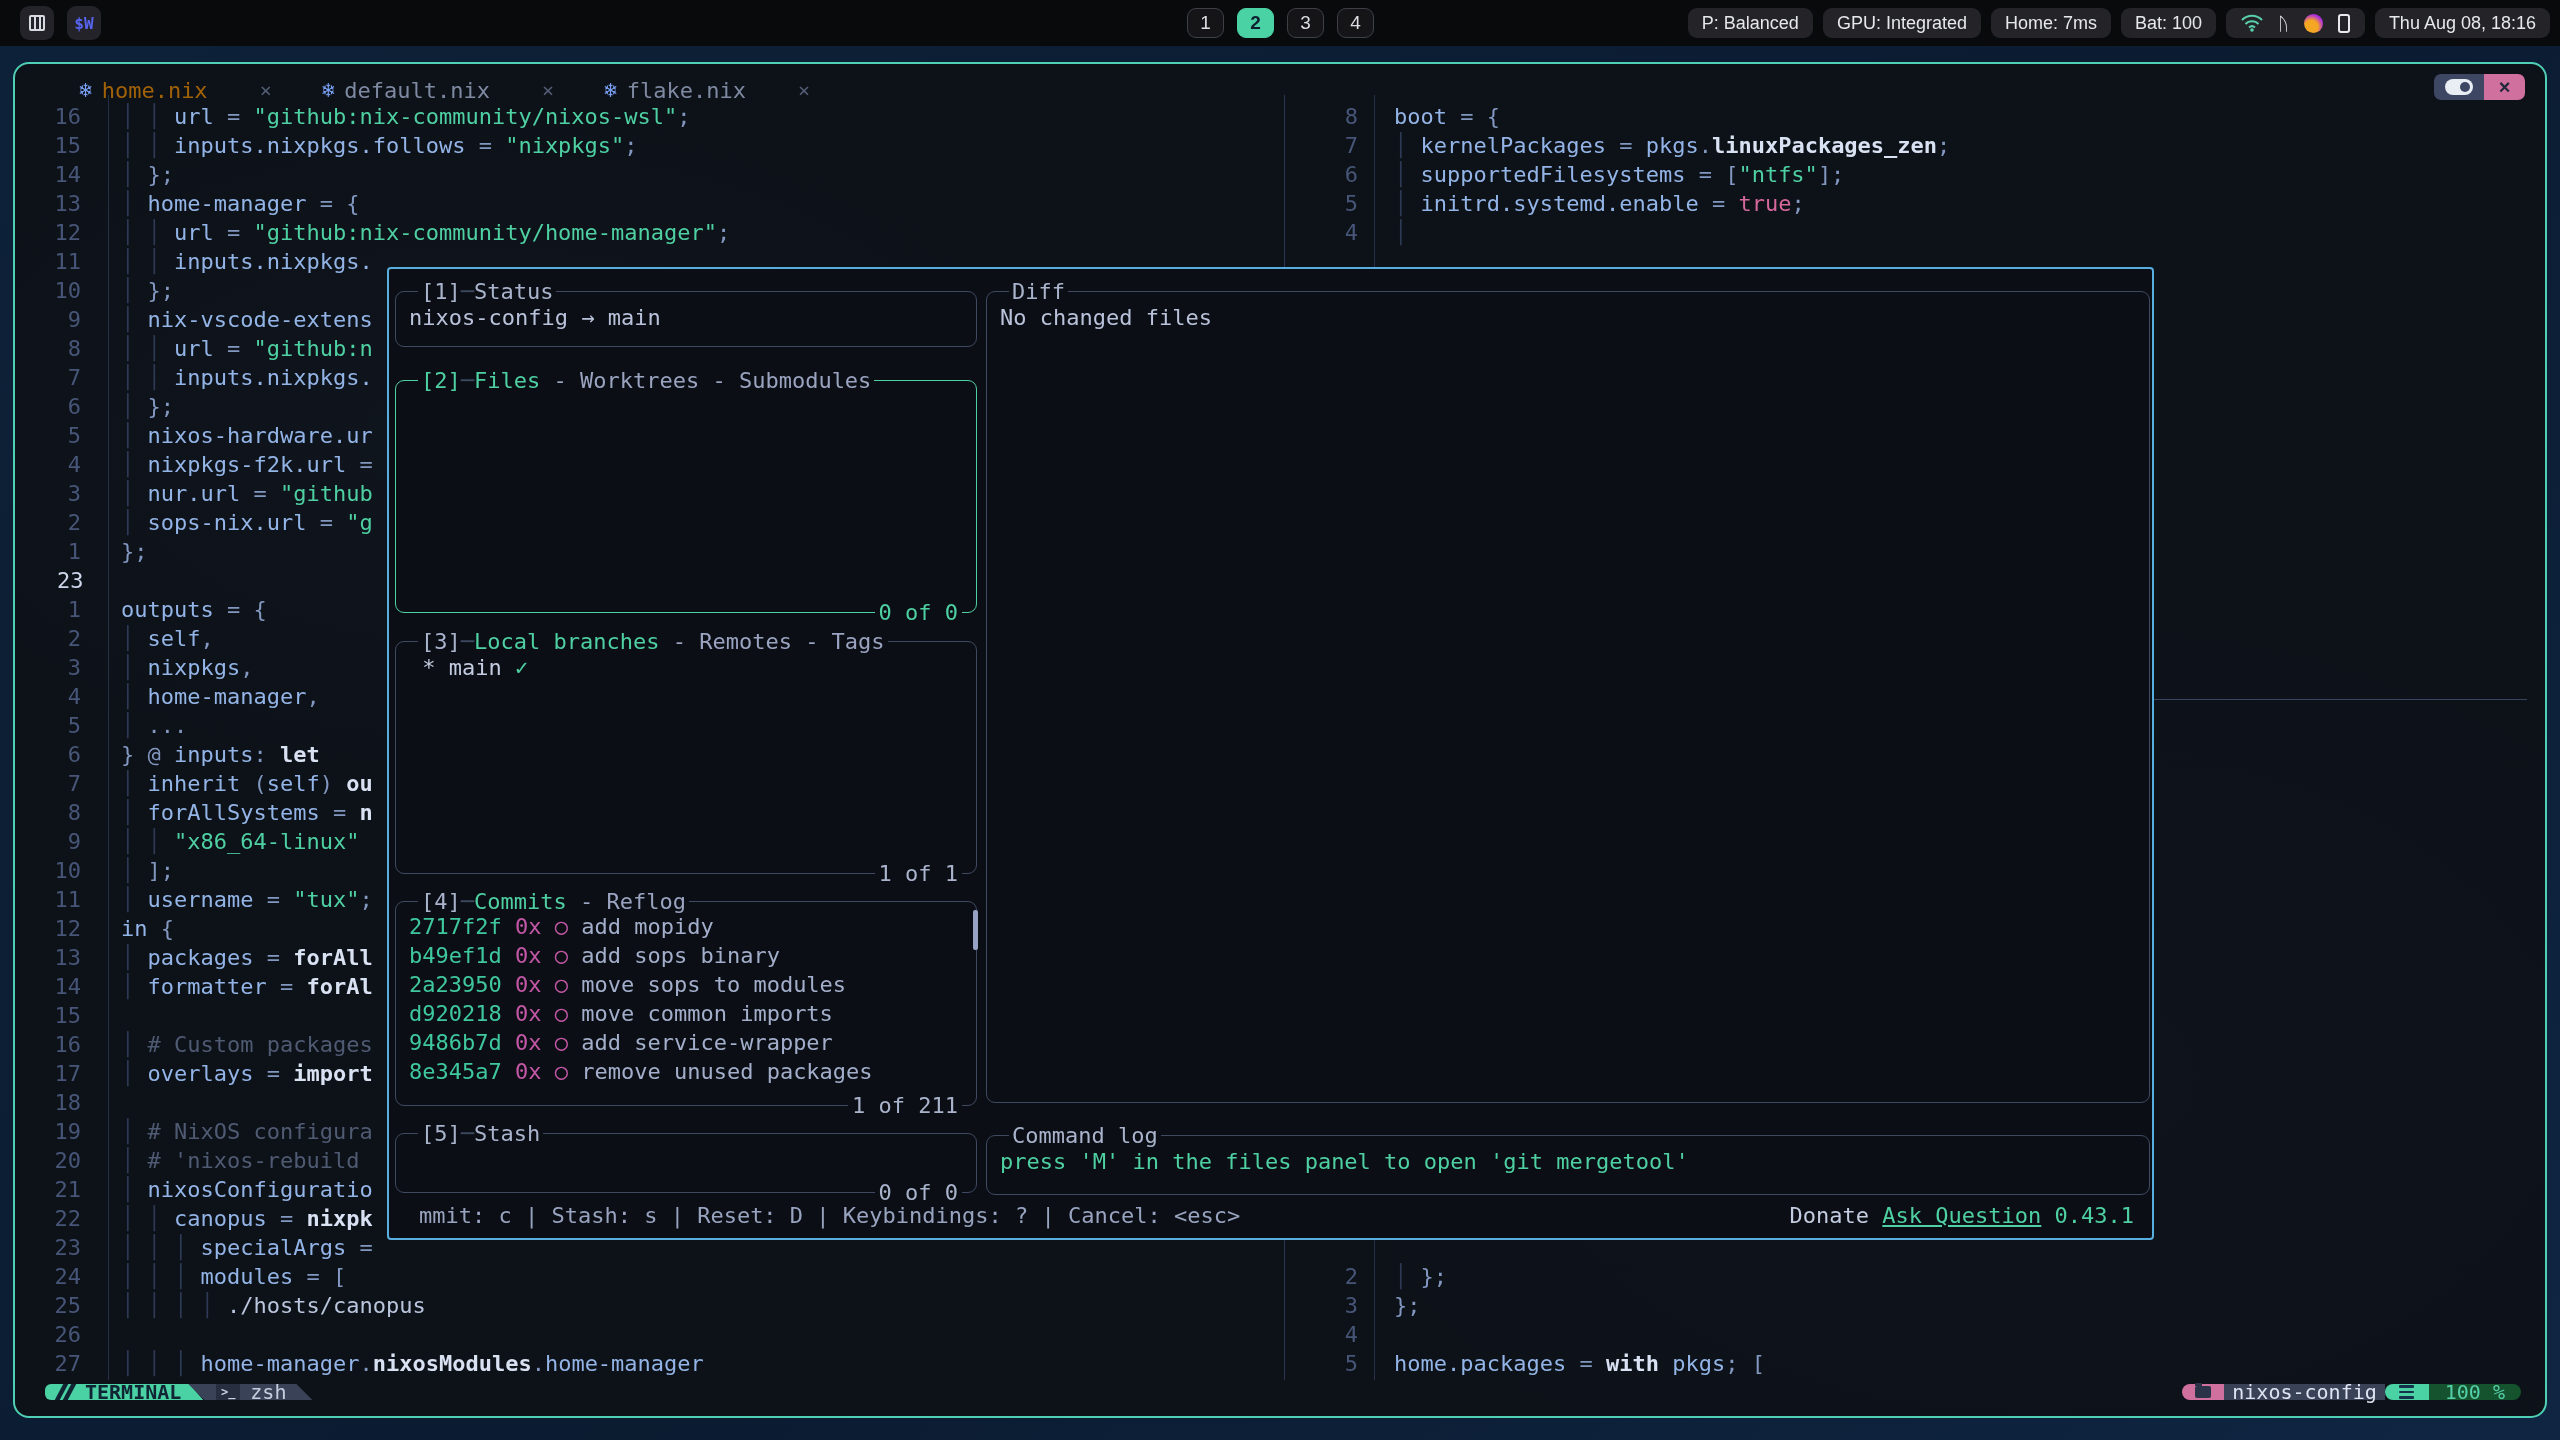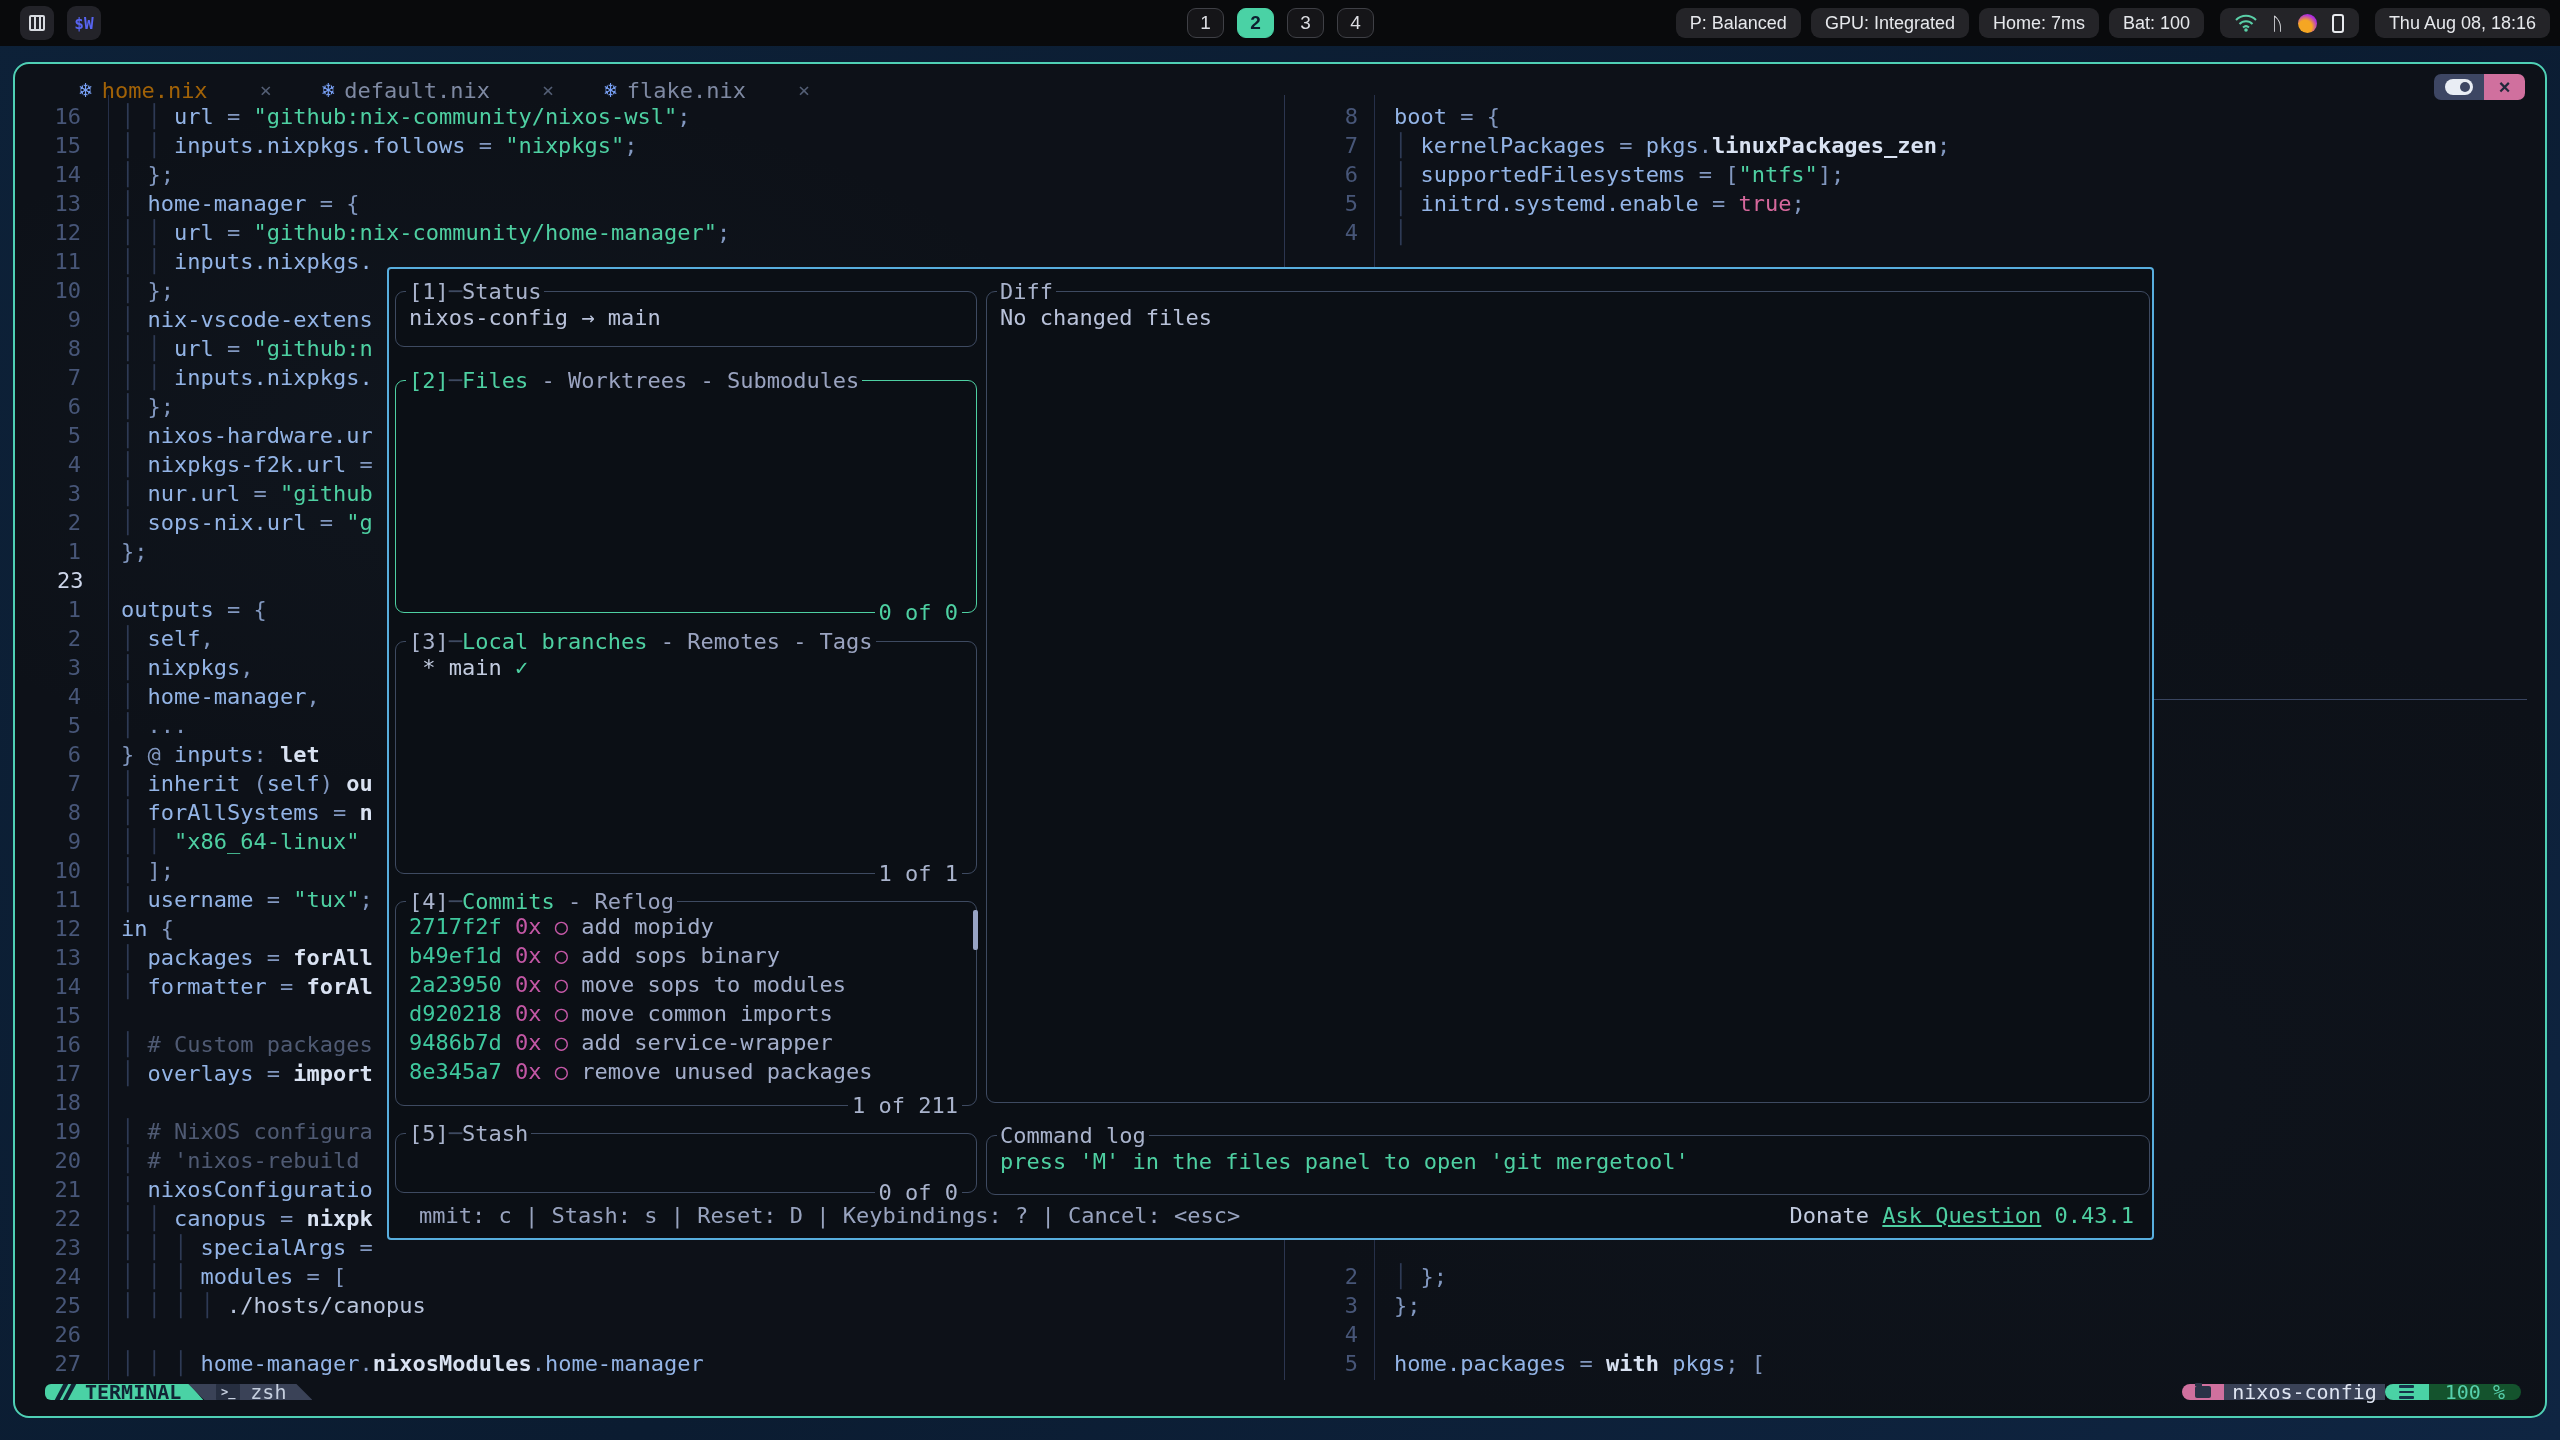--- a/index.html
+++ b/index.html
@@ -11,21 +11,21 @@
   .tb-left{position:absolute;left:20px;top:6px;display:flex;gap:13px}
   .tb-icon{width:34px;height:34px;border-radius:9px;background:#232329;display:flex;align-items:center;justify-content:center}
   .grid-glyph{width:16px;height:16px;border:2px solid #d7dae0;border-radius:2px;position:relative;box-sizing:border-box}
   .grid-glyph::before{content:"";position:absolute;left:3px;top:0;bottom:0;width:2px;background:#d7dae0}
   .grid-glyph::after{content:"";position:absolute;left:8px;top:0;bottom:0;width:2px;background:#d7dae0}
   .badge-glyph{color:#5865f2;font:bold 16px "DejaVu Sans Mono",monospace}
   .tb-ws{position:absolute;left:1187px;top:8px;display:flex;gap:13px}
   .ws{width:37px;height:30px;border:1px solid #3f4046;border-radius:9px;background:#151518;color:#dcdde2;
       font:19px "Liberation Sans",sans-serif;display:flex;align-items:center;justify-content:center;box-sizing:border-box}
   .ws.active{background:#4ad2a5;border-color:#4ad2a5;color:#0e2030;font-weight:bold}
-  .tb-right{position:absolute;right:10px;top:8px;display:flex;gap:16px;align-items:center}
+  .tb-right{position:absolute;right:10px;top:8px;display:flex;gap:10px;align-items:center}
   .pill{height:30px;border-radius:9px;background:#242428;color:#e6e8ec;font:18px "Liberation Sans",sans-serif;
         display:flex;align-items:center;padding:0 14px;white-space:nowrap}
   .tray{gap:15px;padding:0 15px}
   .bt-glyph{color:#e8eaee;font:18px "DejaVu Sans",sans-serif}
   .media-glyph{width:19px;height:19px;border-radius:50%;background:radial-gradient(circle at 38% 68%,#f5a623 0 38%,#b02ee0 70%,#7a1fb8 100%)}
   .phone-glyph{width:12px;height:19px;border:2px solid #e8eaee;border-radius:3px;box-sizing:border-box}
   
   .window{position:absolute;left:13px;top:62px;width:2534px;height:1356px;background:#0d1118;
           border:2px solid #4fd0b5;border-radius:16px;box-sizing:border-box;overflow:hidden}
   .win-bg{position:absolute;inset:0;background:
@@ -60,21 +60,21 @@
   .gl{position:absolute;width:1px;background:#263049;top:31px;height:1285px;z-index:1}
   .gl-left{left:93px}.gl-right{left:1359px}
   .vsplit{position:absolute;left:1269px;top:31px;width:1px;height:1285px;background:#2c3650;z-index:1}
   .hsplit{position:absolute;left:2100px;top:635px;width:412px;height:1px;background:#394souk;background:#394560;z-index:1}
   
   .lg-ov{position:absolute;left:372px;top:203px;width:1767px;height:973px;background:#0b0f15;
          border:2px solid #58aede;border-radius:4px;box-sizing:border-box;z-index:5;
          font:22px/29px "DejaVu Sans Mono",monospace}
   .lp{position:absolute;border:1px solid #3e4a61;border-radius:9px;box-sizing:border-box;color:#b9c2da}
   .lp.activep{border-color:#4ed0a2}
-  .ttl{position:absolute;top:-15px;left:10px;background:#0b0f15;padding:0 3px;white-space:pre}
+  .ttl{position:absolute;top:-15px;left:22px;background:#0b0f15;padding:0 3px;white-space:pre}
   .cnt{position:absolute;bottom:-15px;right:14px;background:#0b0f15;padding:0 4px;color:#a9b3cc}
   .cnt.green{color:#4ed0a2}
   .lt{color:#a9b3cc}.ld{color:#3e4a61}.lg1{color:#4ed0a2}.lg2{color:#4ed0a2;font-weight:normal}.lt2{color:#9aa3c0}
   .lp-status{left:6px;top:22px;width:582px;height:56px}
   .lp-files{left:6px;top:111px;width:582px;height:233px}
   .lp-branches{left:6px;top:372px;width:582px;height:233px}
   .lp-commits{left:6px;top:632px;width:582px;height:205px}
   .lp-stash{left:6px;top:864px;width:582px;height:60px}
   .lp-diff{left:597px;top:22px;width:1164px;height:812px}
   .lp-cmdlog{left:597px;top:866px;width:1164px;height:60px}

